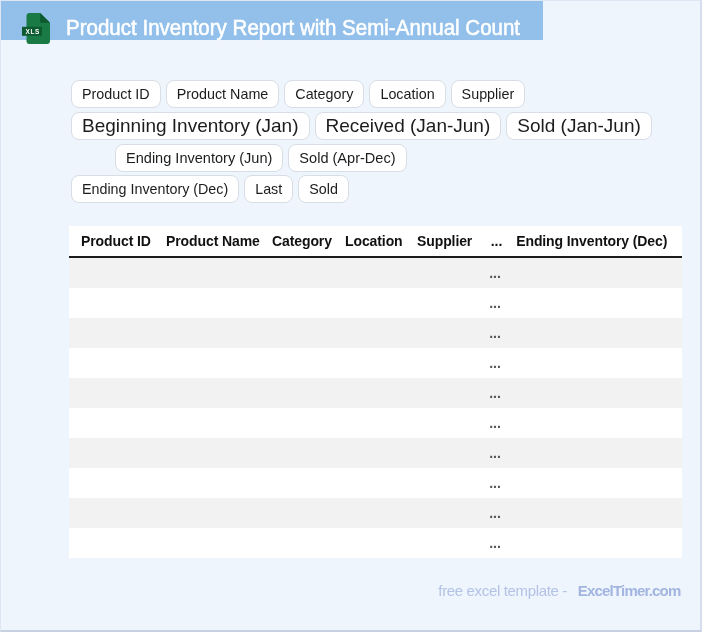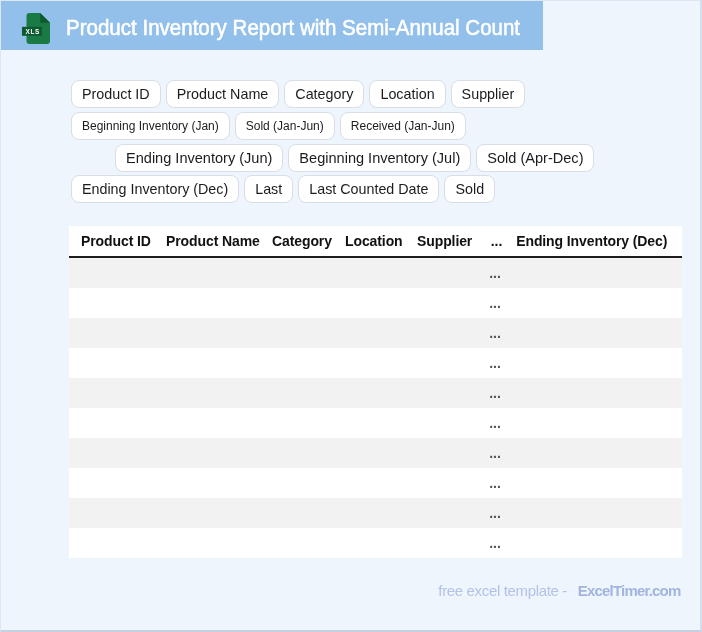--- a/index.html
+++ b/index.html
@@ -6,21 +6,21 @@
   body{
     width:702px;height:632px;position:relative;overflow:hidden;
     font-family:"Liberation Sans",sans-serif;
     background:#eff5fc;
     box-sizing:border-box;
     border-top:1px solid #dde6f2;
     border-left:1px solid #dde6f2;
     border-right:2px solid #d4deec;
     border-bottom:2px solid #c6d0e0;
   }
-  .hdr{position:absolute;left:0;top:0;width:541.5px;height:49px;background:#92c0ea;}
+  .hdr{position:absolute;left:0;top:0;width:541.5px;height:39px;background:#92c0ea;}
   .hdr svg{position:absolute;left:21px;top:12px;}
   .hdr .title{
     position:absolute;left:64.5px;top:0;height:55.5px;line-height:54.2px;
     color:#fff;font-size:22px;font-weight:normal;white-space:nowrap;
     -webkit-text-stroke:0.55px #fff;
     transform:scaleX(0.933);transform-origin:0 50%;
   }
   .chiprow{position:absolute;left:70px;display:flex;gap:5px;font-size:14.5px;}
   .chip{
     height:28px;box-sizing:border-box;border:1px solid #d9dde4;border-radius:8px;
@@ -48,34 +48,32 @@
     <div class="title">Product Inventory Report with Semi-Annual Count</div>
   </div>
 
   <div class="chiprow" style="top:78.7px;font-size:14.33px;">
     <div class="chip">Product ID</div>
     <div class="chip">Product Name</div>
     <div class="chip">Category</div>
     <div class="chip">Location</div>
     <div class="chip">Supplier</div>
   </div>
-  <div class="chiprow" style="top:110.6px;font-size:12px;">
+  <div class="chiprow" style="top:110.6px;font-size:19px;">
     <div class="chip">Beginning Inventory (Jan)</div>
+    <div class="chip">Received (Jan-Jun)</div>
     <div class="chip">Sold (Jan-Jun)</div>
-    <div class="chip">Received (Jan-Jun)</div>
   </div>
   <div class="chiprow" style="top:142.5px;font-size:14.55px;padding-left:44px;">
     <div class="chip">Ending Inventory (Jun)</div>
-    <div class="chip">Beginning Inventory (Jul)</div>
     <div class="chip">Sold (Apr-Dec)</div>
   </div>
   <div class="chiprow" style="top:174.4px;font-size:14.3px;">
     <div class="chip">Ending Inventory (Dec)</div>
     <div class="chip">Last</div>
-    <div class="chip">Last Counted Date</div>
     <div class="chip">Sold</div>
   </div>
 
   <div class="tbl">
     <div class="thbg"></div>
     <div class="th" style="left:12.5px;">Product ID</div>
     <div class="th" style="left:97.5px;">Product Name</div>
     <div class="th" style="left:203.5px;">Category</div>
     <div class="th" style="left:276.5px;">Location</div>
     <div class="th" style="left:348.5px;">Supplier</div>

